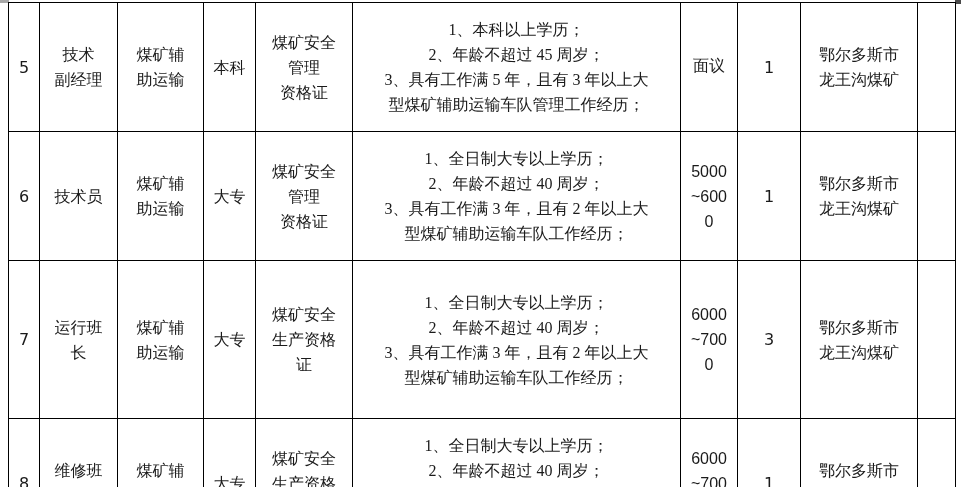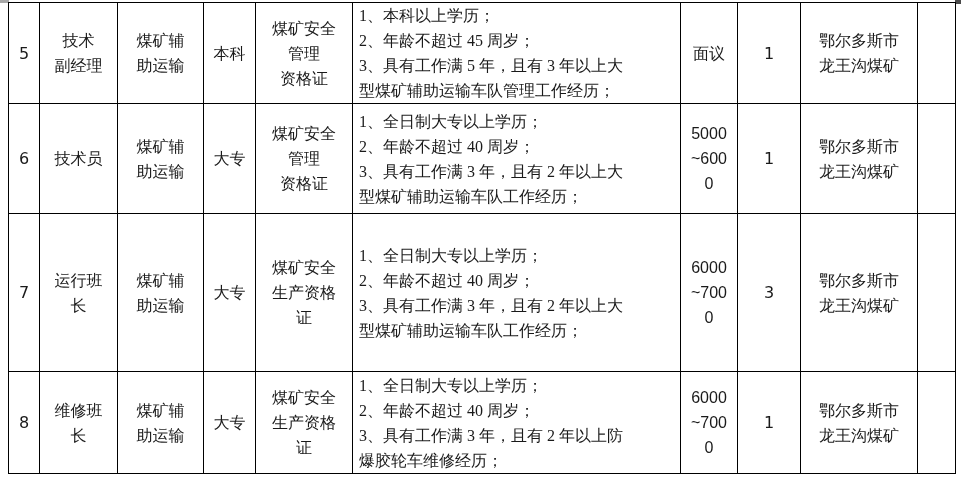--- a/index.html
+++ b/index.html
@@ -30,34 +30,34 @@
     text-align:center;
     font-family:"DejaVu Sans", sans-serif;
     font-size:16px;
   }
   .c-cjk{
     text-align:center;
     font-size:16px;line-height:25px;
     white-space:pre-wrap;
   }
   .c-req{
-    text-align:left;
+    text-align:center;
     font-size:16px;line-height:25px;
     white-space:pre-wrap;
-    padding:0 6px;
+    padding:14px 6px;
   }
   .c-salary{
     text-align:center;
     font-family:Liberation Sans, sans-serif;
     font-size:16px;line-height:25px;
     white-space:pre-wrap;
     padding:0 2px;
   }
   .c-salary-cjk{
-    font-family:Liberation Serif, serif;
+    font-family:Liberation Mono, monospace;
   }
 </style>
 </head>
 <body>
 
 <div class="artifact-tl"></div>
 <div class="artifact-tr"></div>
 
 <table class="job-table">
   <colgroup>

